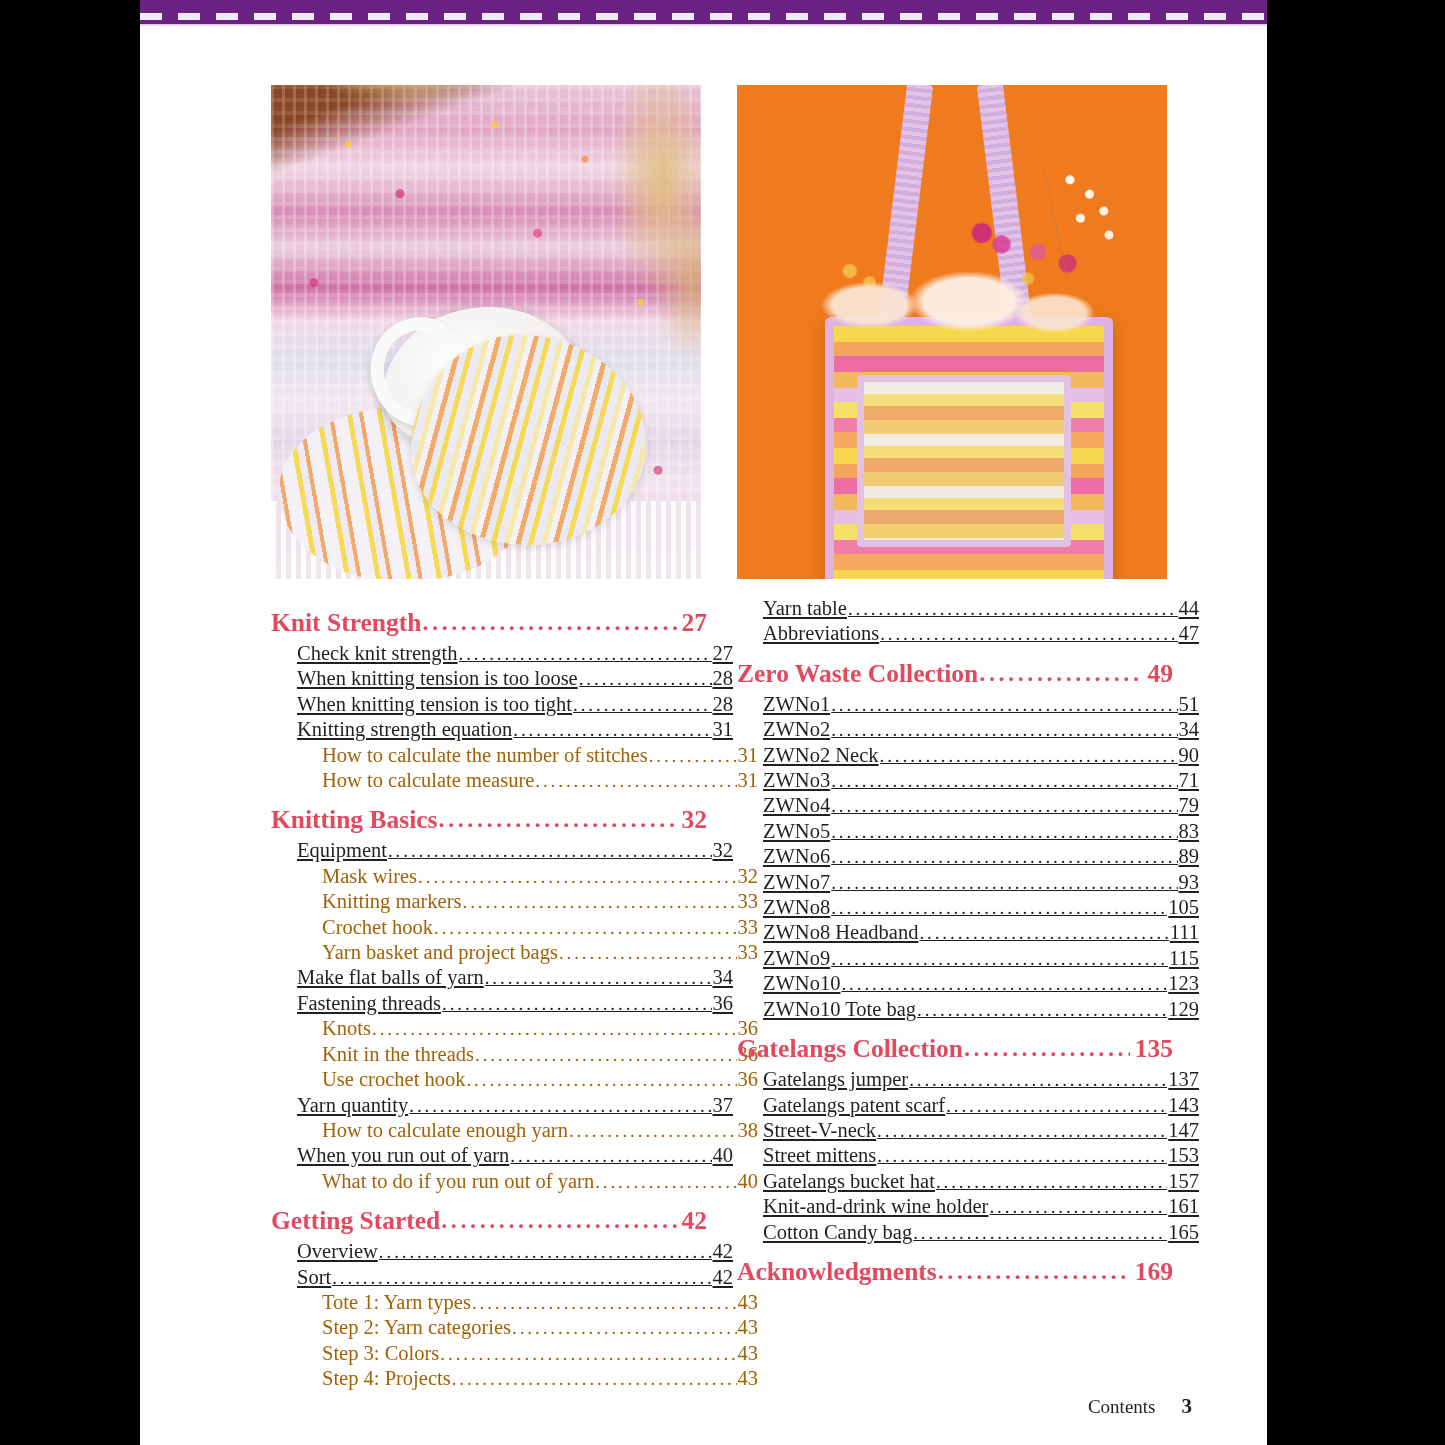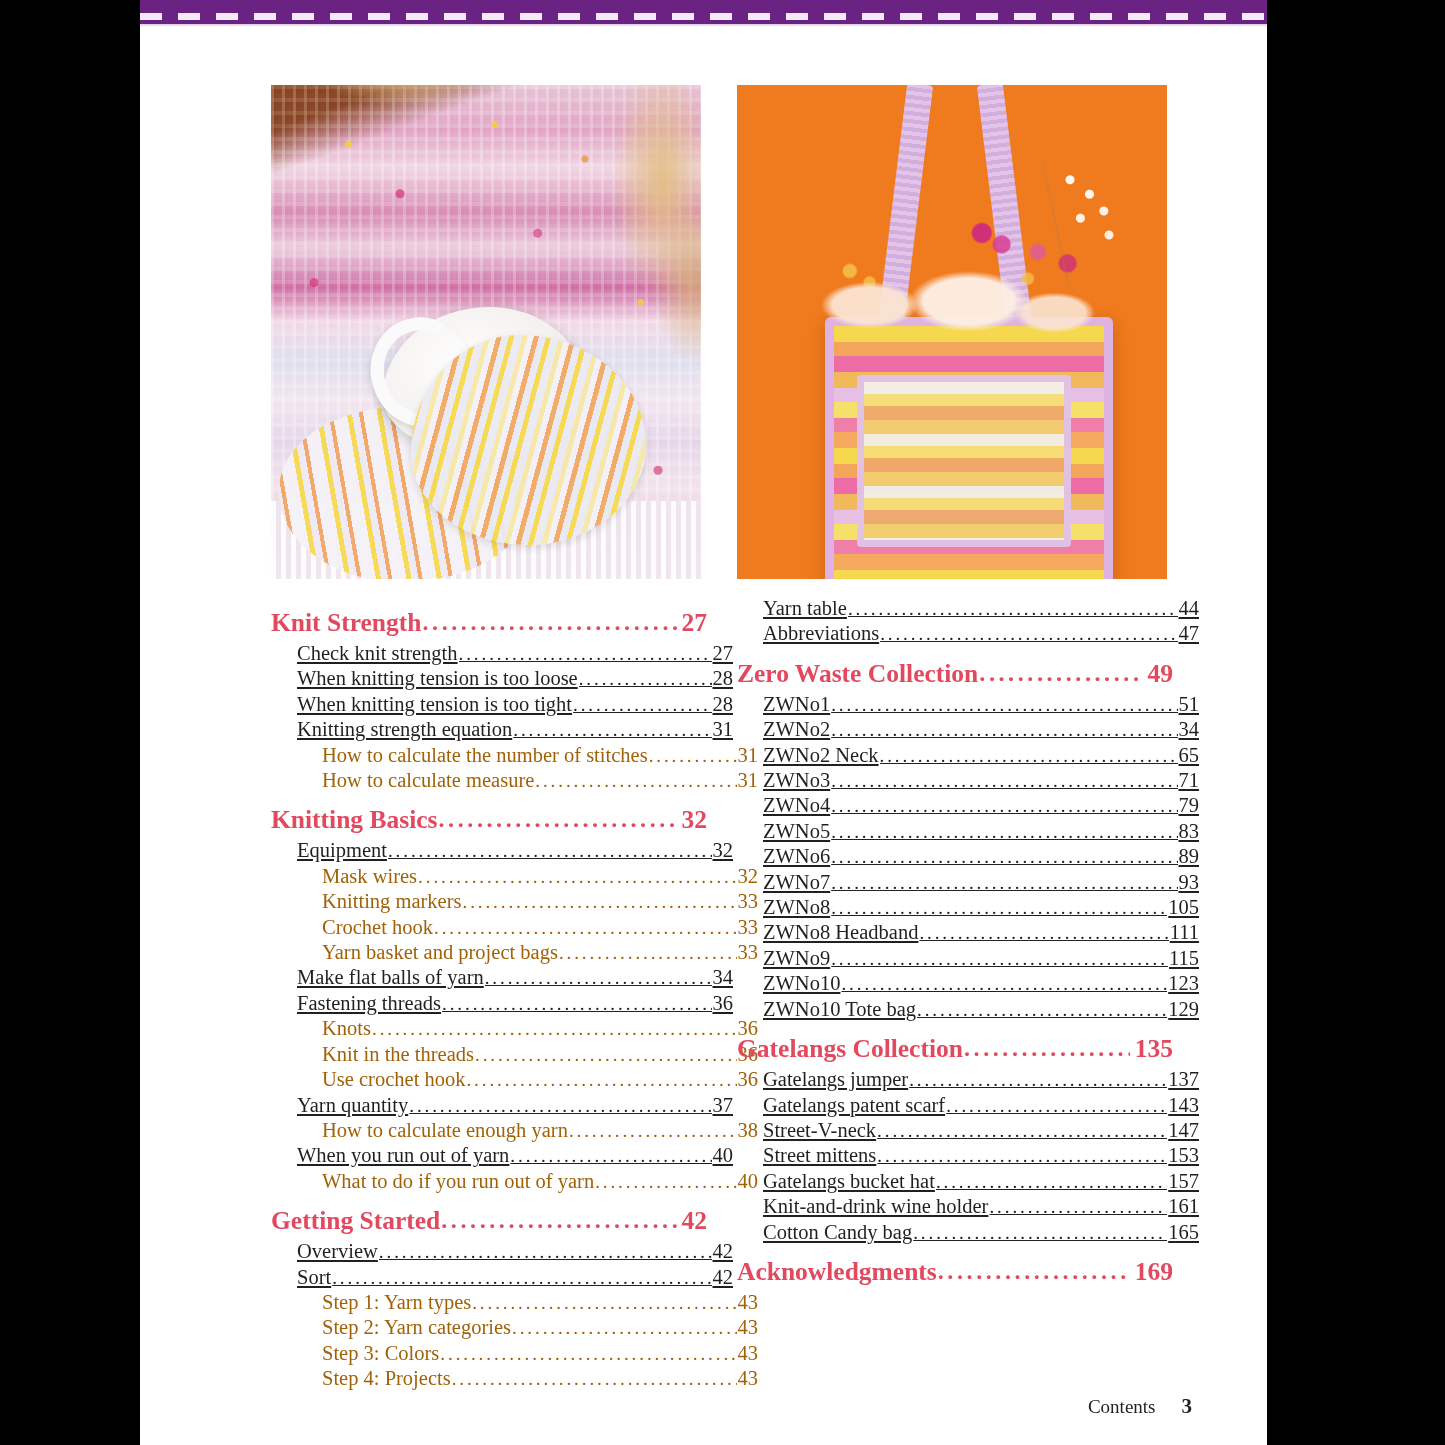--- a/index.html
+++ b/index.html
@@ -484,21 +484,21 @@
         <span class="toc-title">Overview</span>
         <span class="leader">................................................................................................................................................................</span>
         <span class="toc-page">42</span>
       </div>
       <div class="toc-row row-l1">
         <span class="toc-title">Sort</span>
         <span class="leader">................................................................................................................................................................</span>
         <span class="toc-page">42</span>
       </div>
       <div class="toc-row row-l2">
-        <span class="toc-title">Step 1: Yarn types</span>
+        <span class="toc-title">Tote 1: Yarn types</span>
         <span class="leader">................................................................................................................................................................</span>
         <span class="toc-page">43</span>
       </div>
       <div class="toc-row row-l2">
         <span class="toc-title">Step 2: Yarn categories</span>
         <span class="leader">................................................................................................................................................................</span>
         <span class="toc-page">43</span>
       </div>
       <div class="toc-row row-l2">
         <span class="toc-title">Step 3: Colors</span>
@@ -533,21 +533,21 @@
         <span class="toc-page">51</span>
       </div>
       <div class="toc-row row-l1">
         <span class="toc-title">ZWNo2</span>
         <span class="leader">................................................................................................................................................................</span>
         <span class="toc-page">34</span>
       </div>
       <div class="toc-row row-l1">
         <span class="toc-title">ZWNo2 Neck</span>
         <span class="leader">................................................................................................................................................................</span>
-        <span class="toc-page">65</span>
+        <span class="toc-page">90</span>
       </div>
       <div class="toc-row row-l1">
         <span class="toc-title">ZWNo3</span>
         <span class="leader">................................................................................................................................................................</span>
         <span class="toc-page">71</span>
       </div>
       <div class="toc-row row-l1">
         <span class="toc-title">ZWNo4</span>
         <span class="leader">................................................................................................................................................................</span>
         <span class="toc-page">79</span>

